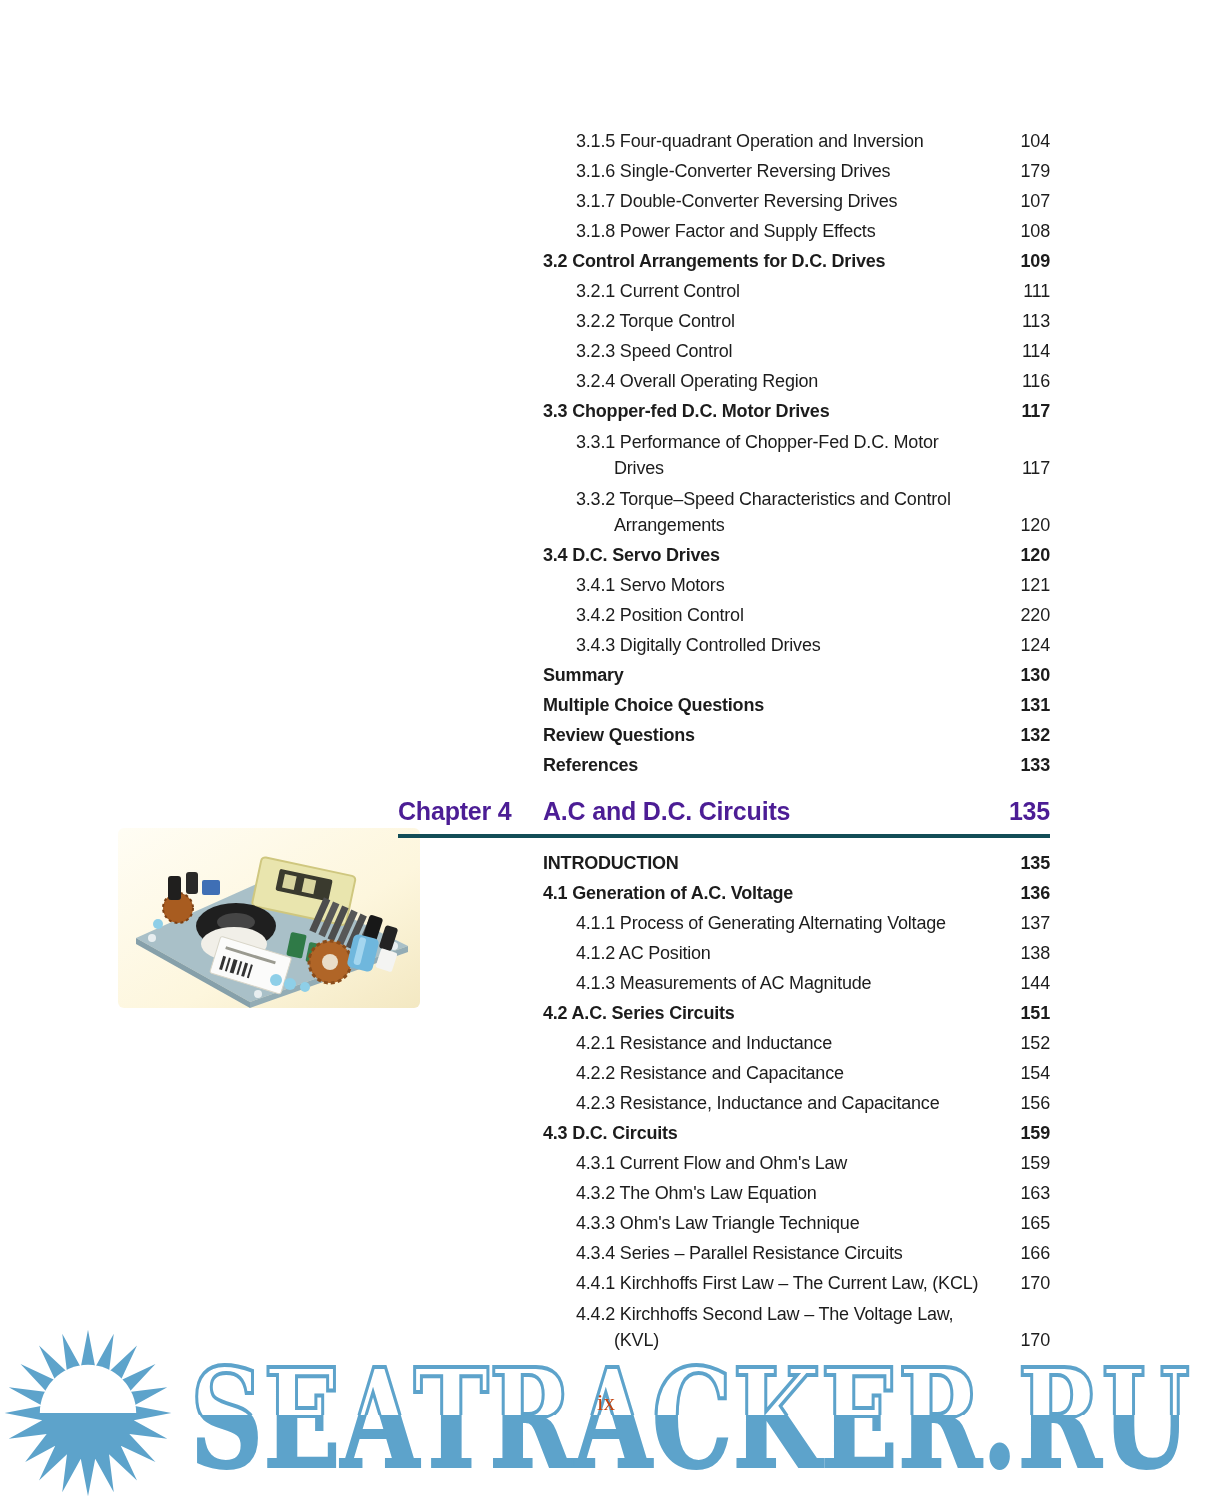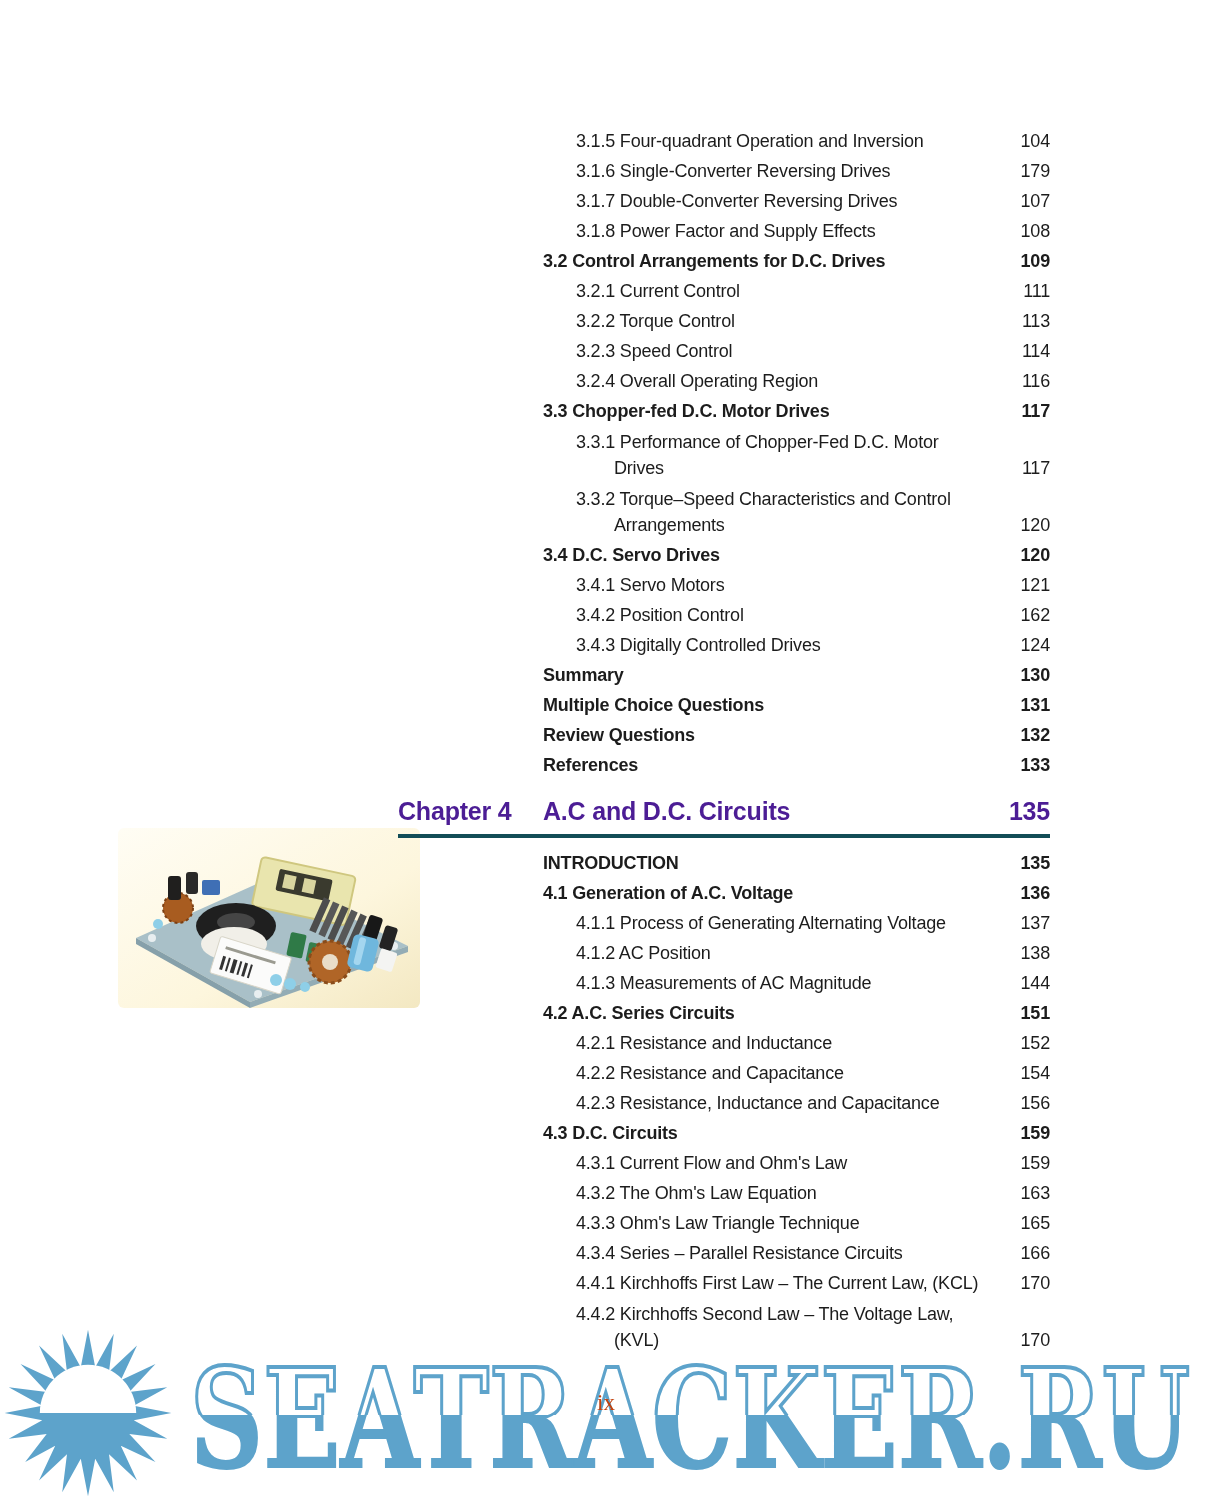--- a/index.html
+++ b/index.html
@@ -215,21 +215,21 @@
       <div class="row main">
         <span class="lbl">3.4 D.C. Servo Drives</span>
         <span class="pg">120</span>
       </div>
       <div class="row sub">
         <span class="lbl">3.4.1 Servo Motors</span>
         <span class="pg">121</span>
       </div>
       <div class="row sub">
         <span class="lbl">3.4.2 Position Control</span>
-        <span class="pg">162</span>
+        <span class="pg">220</span>
       </div>
       <div class="row sub">
         <span class="lbl">3.4.3 Digitally Controlled Drives</span>
         <span class="pg">124</span>
       </div>
       <div class="row main">
         <span class="lbl">Summary</span>
         <span class="pg">130</span>
       </div>
       <div class="row main">

